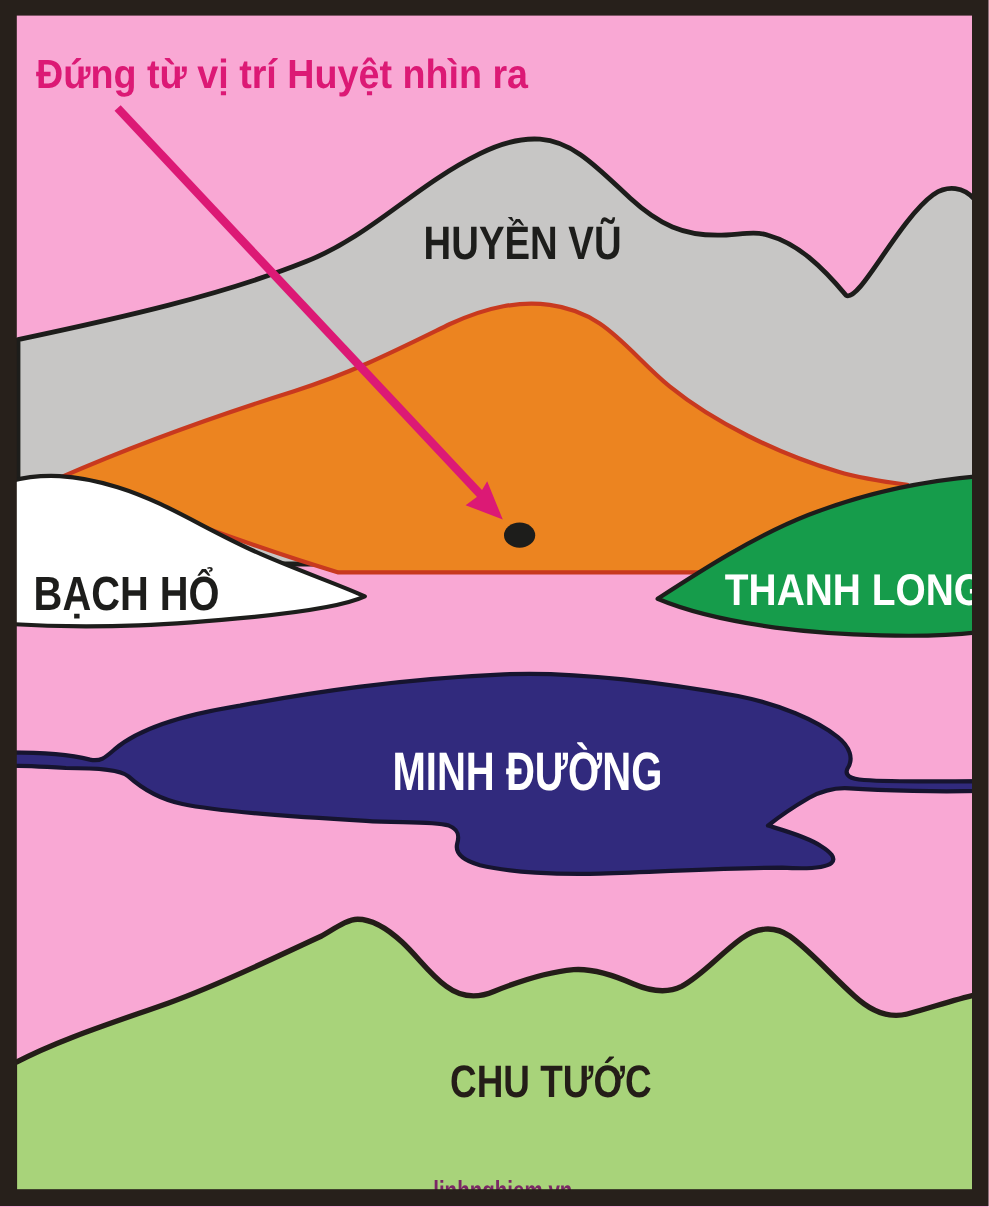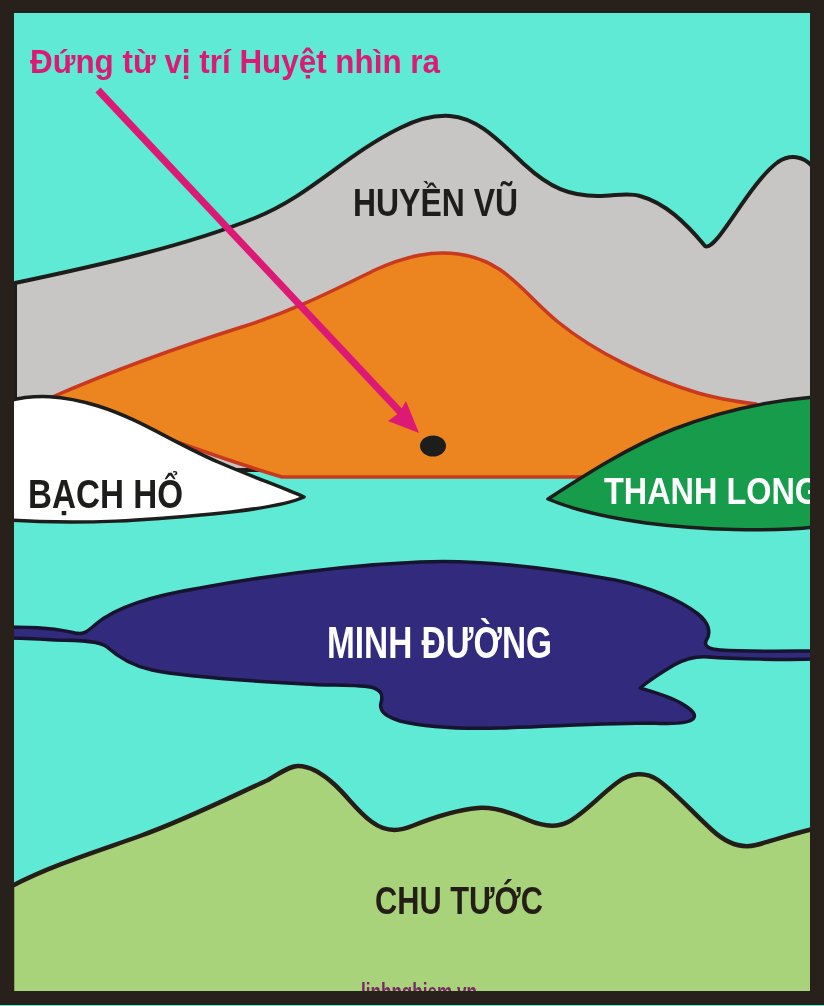--- a/index.html
+++ b/index.html
@@ -1,16 +1,16 @@
 <!DOCTYPE html>
 <html><head>
 <meta charset="utf-8">
 <style>
   html,body{margin:0;padding:0;background:#ffffff;}
-  #canvas{position:relative;width:824px;height:1006px;background:#5eead4;overflow:hidden;}
+  #canvas{position:relative;width:824px;height:1006px;background:#f9a8d4;overflow:hidden;}
   svg{display:block;}
   .lbl{font-family:"Liberation Sans","DejaVu Sans",sans-serif;font-weight:bold;}
 </style>
 </head>
 <body>
 
 <div id="canvas">
   <svg width="824" height="1006" viewBox="0 0 824 1006">
 
     <path stroke="#1D1D1B" stroke-width="4" stroke-linejoin="round" d="M 15 283

